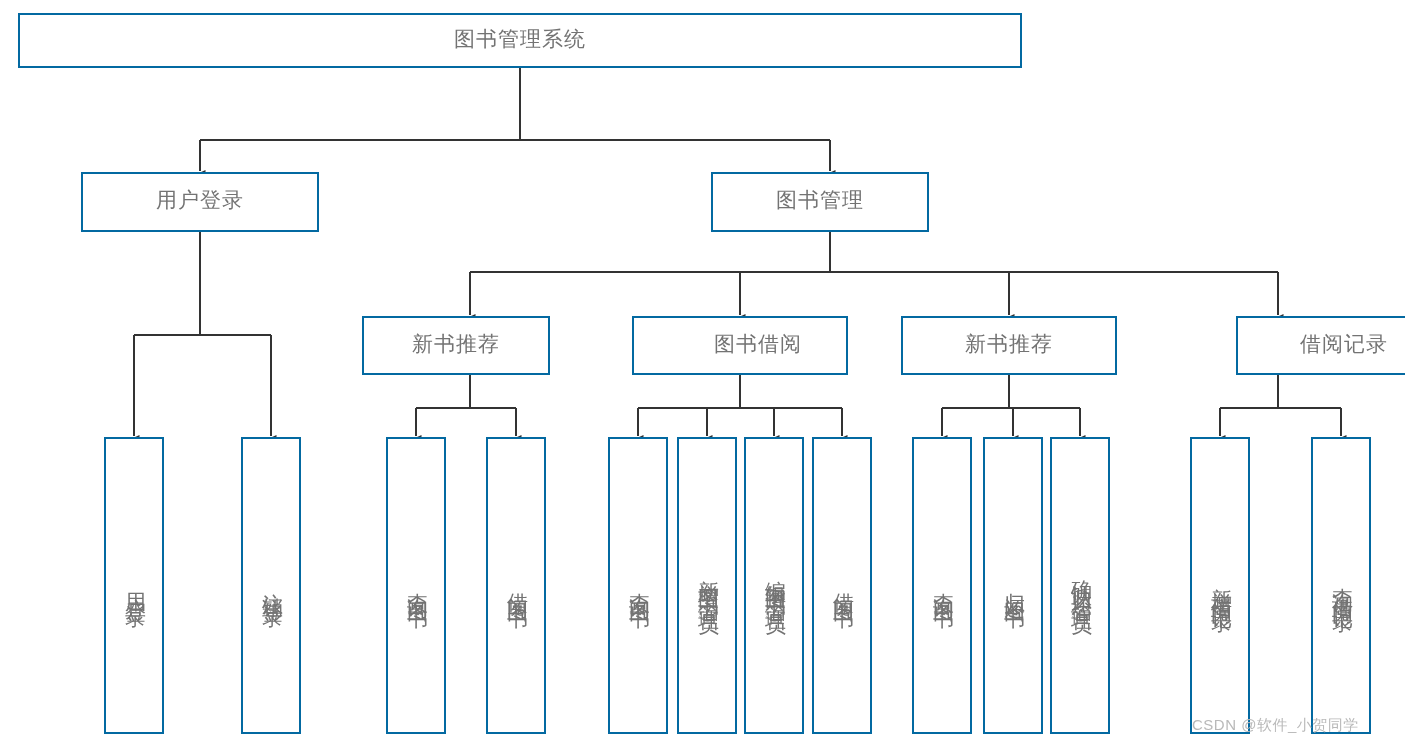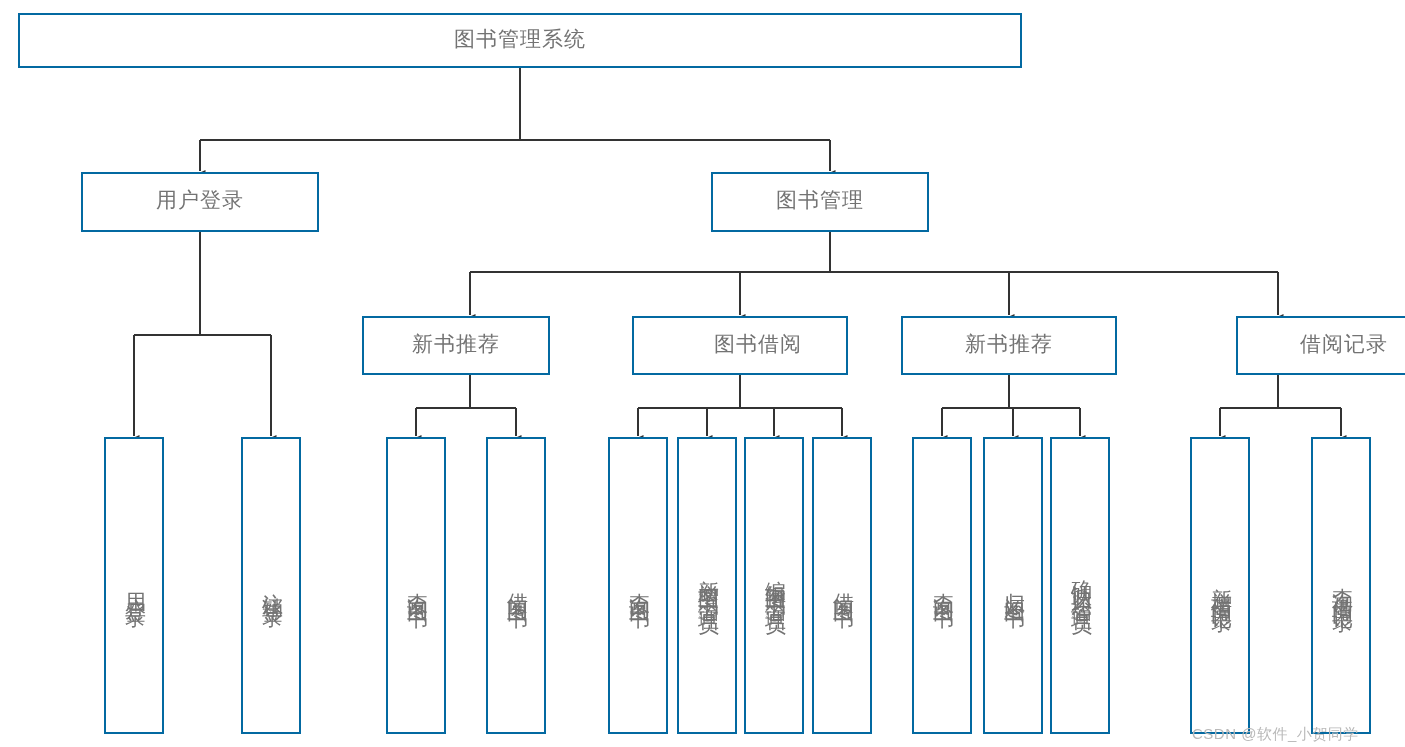--- a/index.html
+++ b/index.html
@@ -55,21 +55,20 @@
   }
   .node .htext {
     white-space: nowrap;
   }
   .watermark {
     position: absolute;
     font-size: 15px;
     color: #b9b9b9;
     white-space: nowrap;
     letter-spacing: 0.5px;
-    margin-top: 9px;
   }
 </style>
 </head>
 <body>
 
 <div id="canvas">
 
   <svg id="edges" viewBox="0 0 1405 747" width="1405" height="747" xmlns="http://www.w3.org/2000/svg">
     <defs>
       <marker id="arrow" markerWidth="10" markerHeight="11" refX="1" refY="5.5" orient="auto" markerUnits="userSpaceOnUse">

